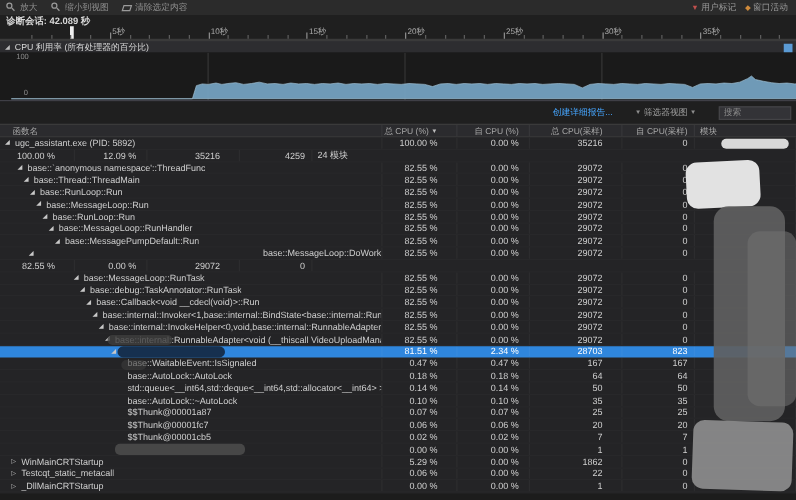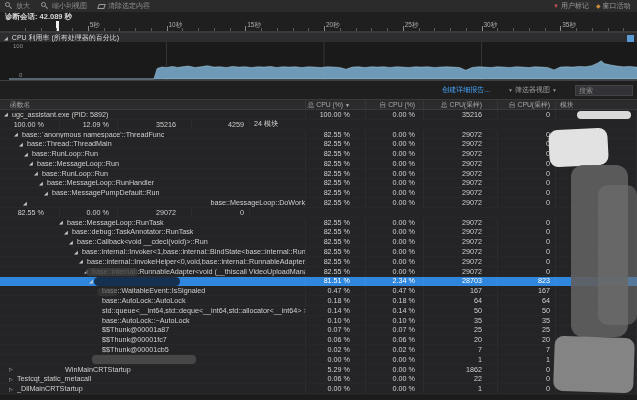--- a/index.html
+++ b/index.html
@@ -700,21 +700,21 @@
         </div>
         <div class="cell c4">
           <span>1</span>
         </div>
         <div class="cell c5">
           <span>1</span>
         </div>
         <div class="cell c6"></div>
       </div>
       <div class="trow">
-        <div class="cell c1" style="padding-left: 9px; gap: 48px;">
+        <div class="cell c1" style="padding-left: 9px;">
           <span class="twisty">▷</span>
           <span class="fname">WinMainCRTStartup</span>
         </div>
         <div class="cell c2">
           <span>5.29 %</span>
         </div>
         <div class="cell c3">
           <span>0.00 %</span>
         </div>
         <div class="cell c4">

